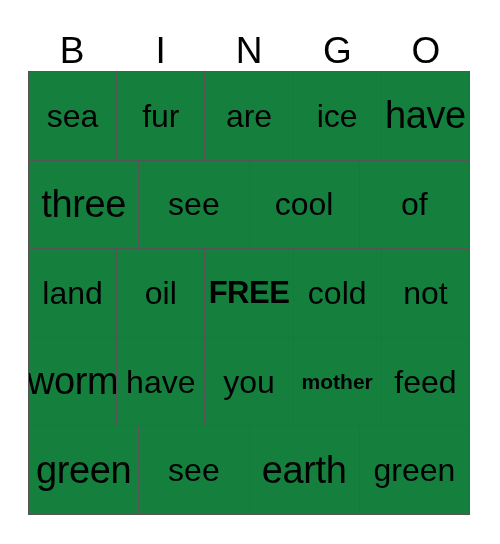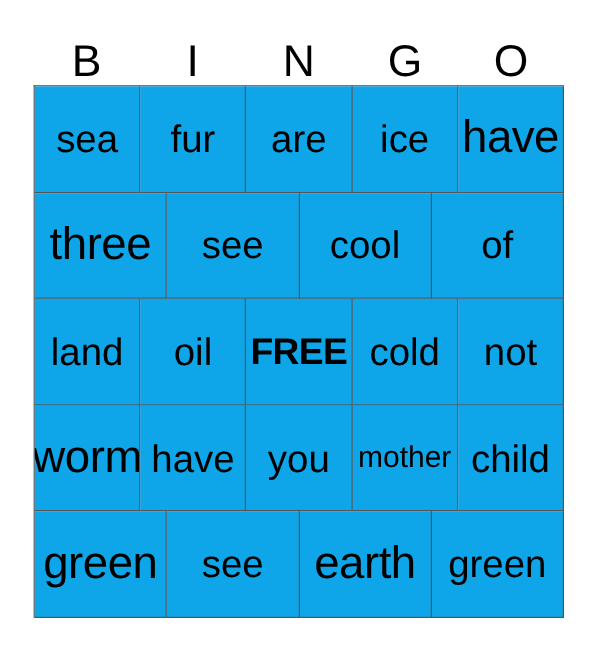--- a/index.html
+++ b/index.html
@@ -61,35 +61,36 @@
   }
   .grid-cell {
     flex: 1 1 0;
     min-width: 0;
     border-right: 1px solid #555555;
     border-bottom: 1px solid #555555;
     box-sizing: border-box;
     display: flex;
     align-items: center;
     justify-content: center;
-    background: #0ea5e9;
+    background: #15803d;
     overflow: hidden;
   }
   .cell-text {
     font-size: 32px;
     line-height: 34px;
     white-space: nowrap;
     text-align: center;
     color: #000000;
     user-select: none;
   }
   
   .cell-text.size-sm {
-    font-size: 25px;
+    font-size: 21px;
     line-height: 23px;
+    font-weight: bold;
   }
   .cell-text.size-md {
     font-size: 38px;
     line-height: 33px;
     letter-spacing: -0.4px;
   }
   .grid-cell.free-space .cell-text {
     font-size: 31px;
     letter-spacing: -0.5px;
     font-weight: bold;
@@ -168,21 +169,21 @@
       <div class="grid-cell">
         <span class="cell-text">have</span>
       </div>
       <div class="grid-cell">
         <span class="cell-text">you</span>
       </div>
       <div class="grid-cell">
         <span class="cell-text size-sm">mother</span>
       </div>
       <div class="grid-cell">
-        <span class="cell-text">child</span>
+        <span class="cell-text">feed</span>
       </div>
     </div>
 
     <div class="grid-row">
       <div class="grid-cell">
         <span class="cell-text size-md">green</span>
       </div>
       <div class="grid-cell">
         <span class="cell-text">see</span>
       </div>

